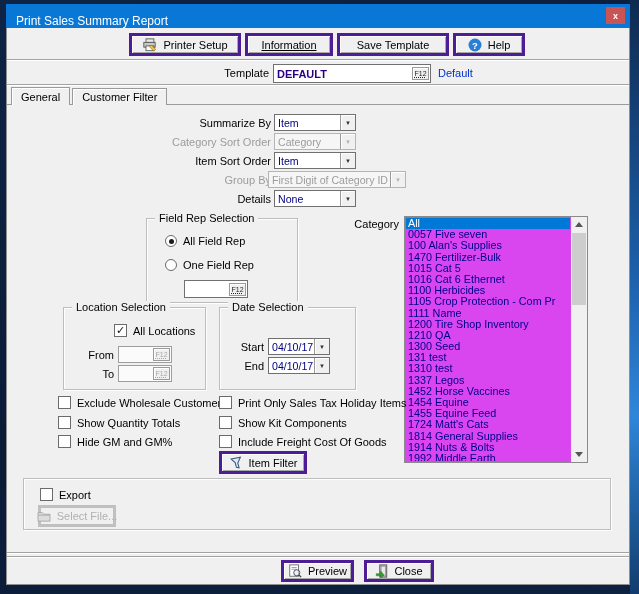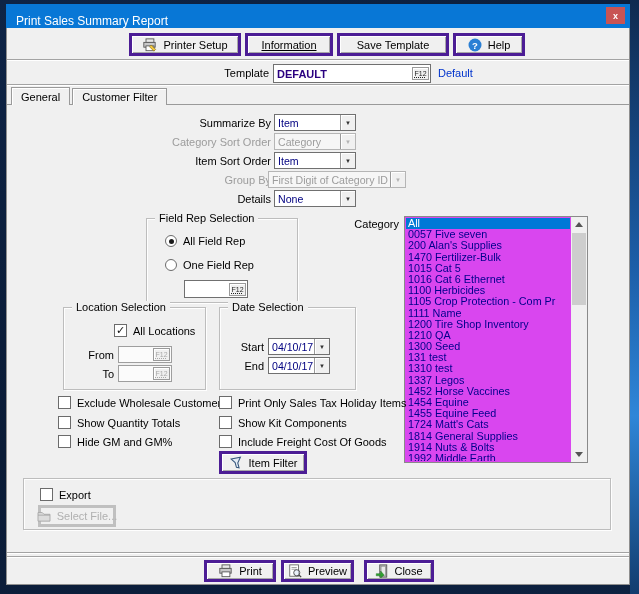--- a/index.html
+++ b/index.html
@@ -207,21 +207,21 @@
     <div class="textbox" style="left:37px;top:61px;width:64px;height:18px;">
       <span class="f12">F12</span>
     </div>
   </div>
 
   <div class="lbl right" style="left:338px;top:214px;width:54px;">Category</div>
   <div class="listbox">
     <div class="rows">
         <div class="list-row selected">All</div>
         <div class="list-row">0057 Five seven</div>
-        <div class="list-row">200 Alan's Supplies</div>
+        <div class="list-row">100 Alan's Supplies</div>
         <div class="list-row">1470 Fertilizer-Bulk</div>
         <div class="list-row">1015 Cat 5</div>
         <div class="list-row">1016 Cat 6 Ethernet</div>
         <div class="list-row">1100 Herbicides</div>
         <div class="list-row">1105 Crop Protection - Com Pr</div>
         <div class="list-row">1111 Name</div>
         <div class="list-row">1200 Tire Shop Inventory</div>
         <div class="list-row">1210 QA</div>
         <div class="list-row">1300 Seed</div>
         <div class="list-row">131 test</div>
@@ -323,28 +323,20 @@
           <path d="M1 3 h5 l2 2 h7 v8 h-14 z" fill="#dcdcdc" stroke="#a5a5a5"></path>
           <path d="M1 6 h14" stroke="#a5a5a5"></path>
         </svg>
       <span>Select File...</span>
     </div>
   </div>
 
   <div class="sep" style="top:548px;"></div>
   <div class="sep" style="top:552px;"></div>
 
-  <div class="btn" style="left:197px;top:556px;width:72px;height:22px;">
-    <svg width="15" height="14" viewBox="0 0 16 16">
-        <rect x="4" y="1" width="9" height="4" fill="#e8e8e8" stroke="#555"></rect>
-        <rect x="1.5" y="5" width="13" height="5.5" fill="#c9c9c9" stroke="#555"></rect>
-        <rect x="4" y="9" width="9" height="5.5" fill="#fff" stroke="#555"></rect>
-      </svg>
-    <span class="footer-btn-label">Print</span>
-  </div>
   <div class="btn" style="left:274px;top:556px;width:73px;height:22px;">
     <svg width="14" height="14" viewBox="0 0 16 16">
         <rect x="2" y="1" width="10" height="13" fill="#fff" stroke="#666"></rect>
         <line x1="4" y1="4" x2="10" y2="4" stroke="#9a9a9a"></line>
         <line x1="4" y1="6" x2="10" y2="6" stroke="#9a9a9a"></line>
         <circle cx="10" cy="10" r="3.5" fill="rgba(220,230,245,.6)" stroke="#444"></circle>
         <line x1="12.5" y1="12.5" x2="15" y2="15" stroke="#444" stroke-width="1.6"></line>
       </svg>
     <span class="footer-btn-label">Preview</span>
   </div>

